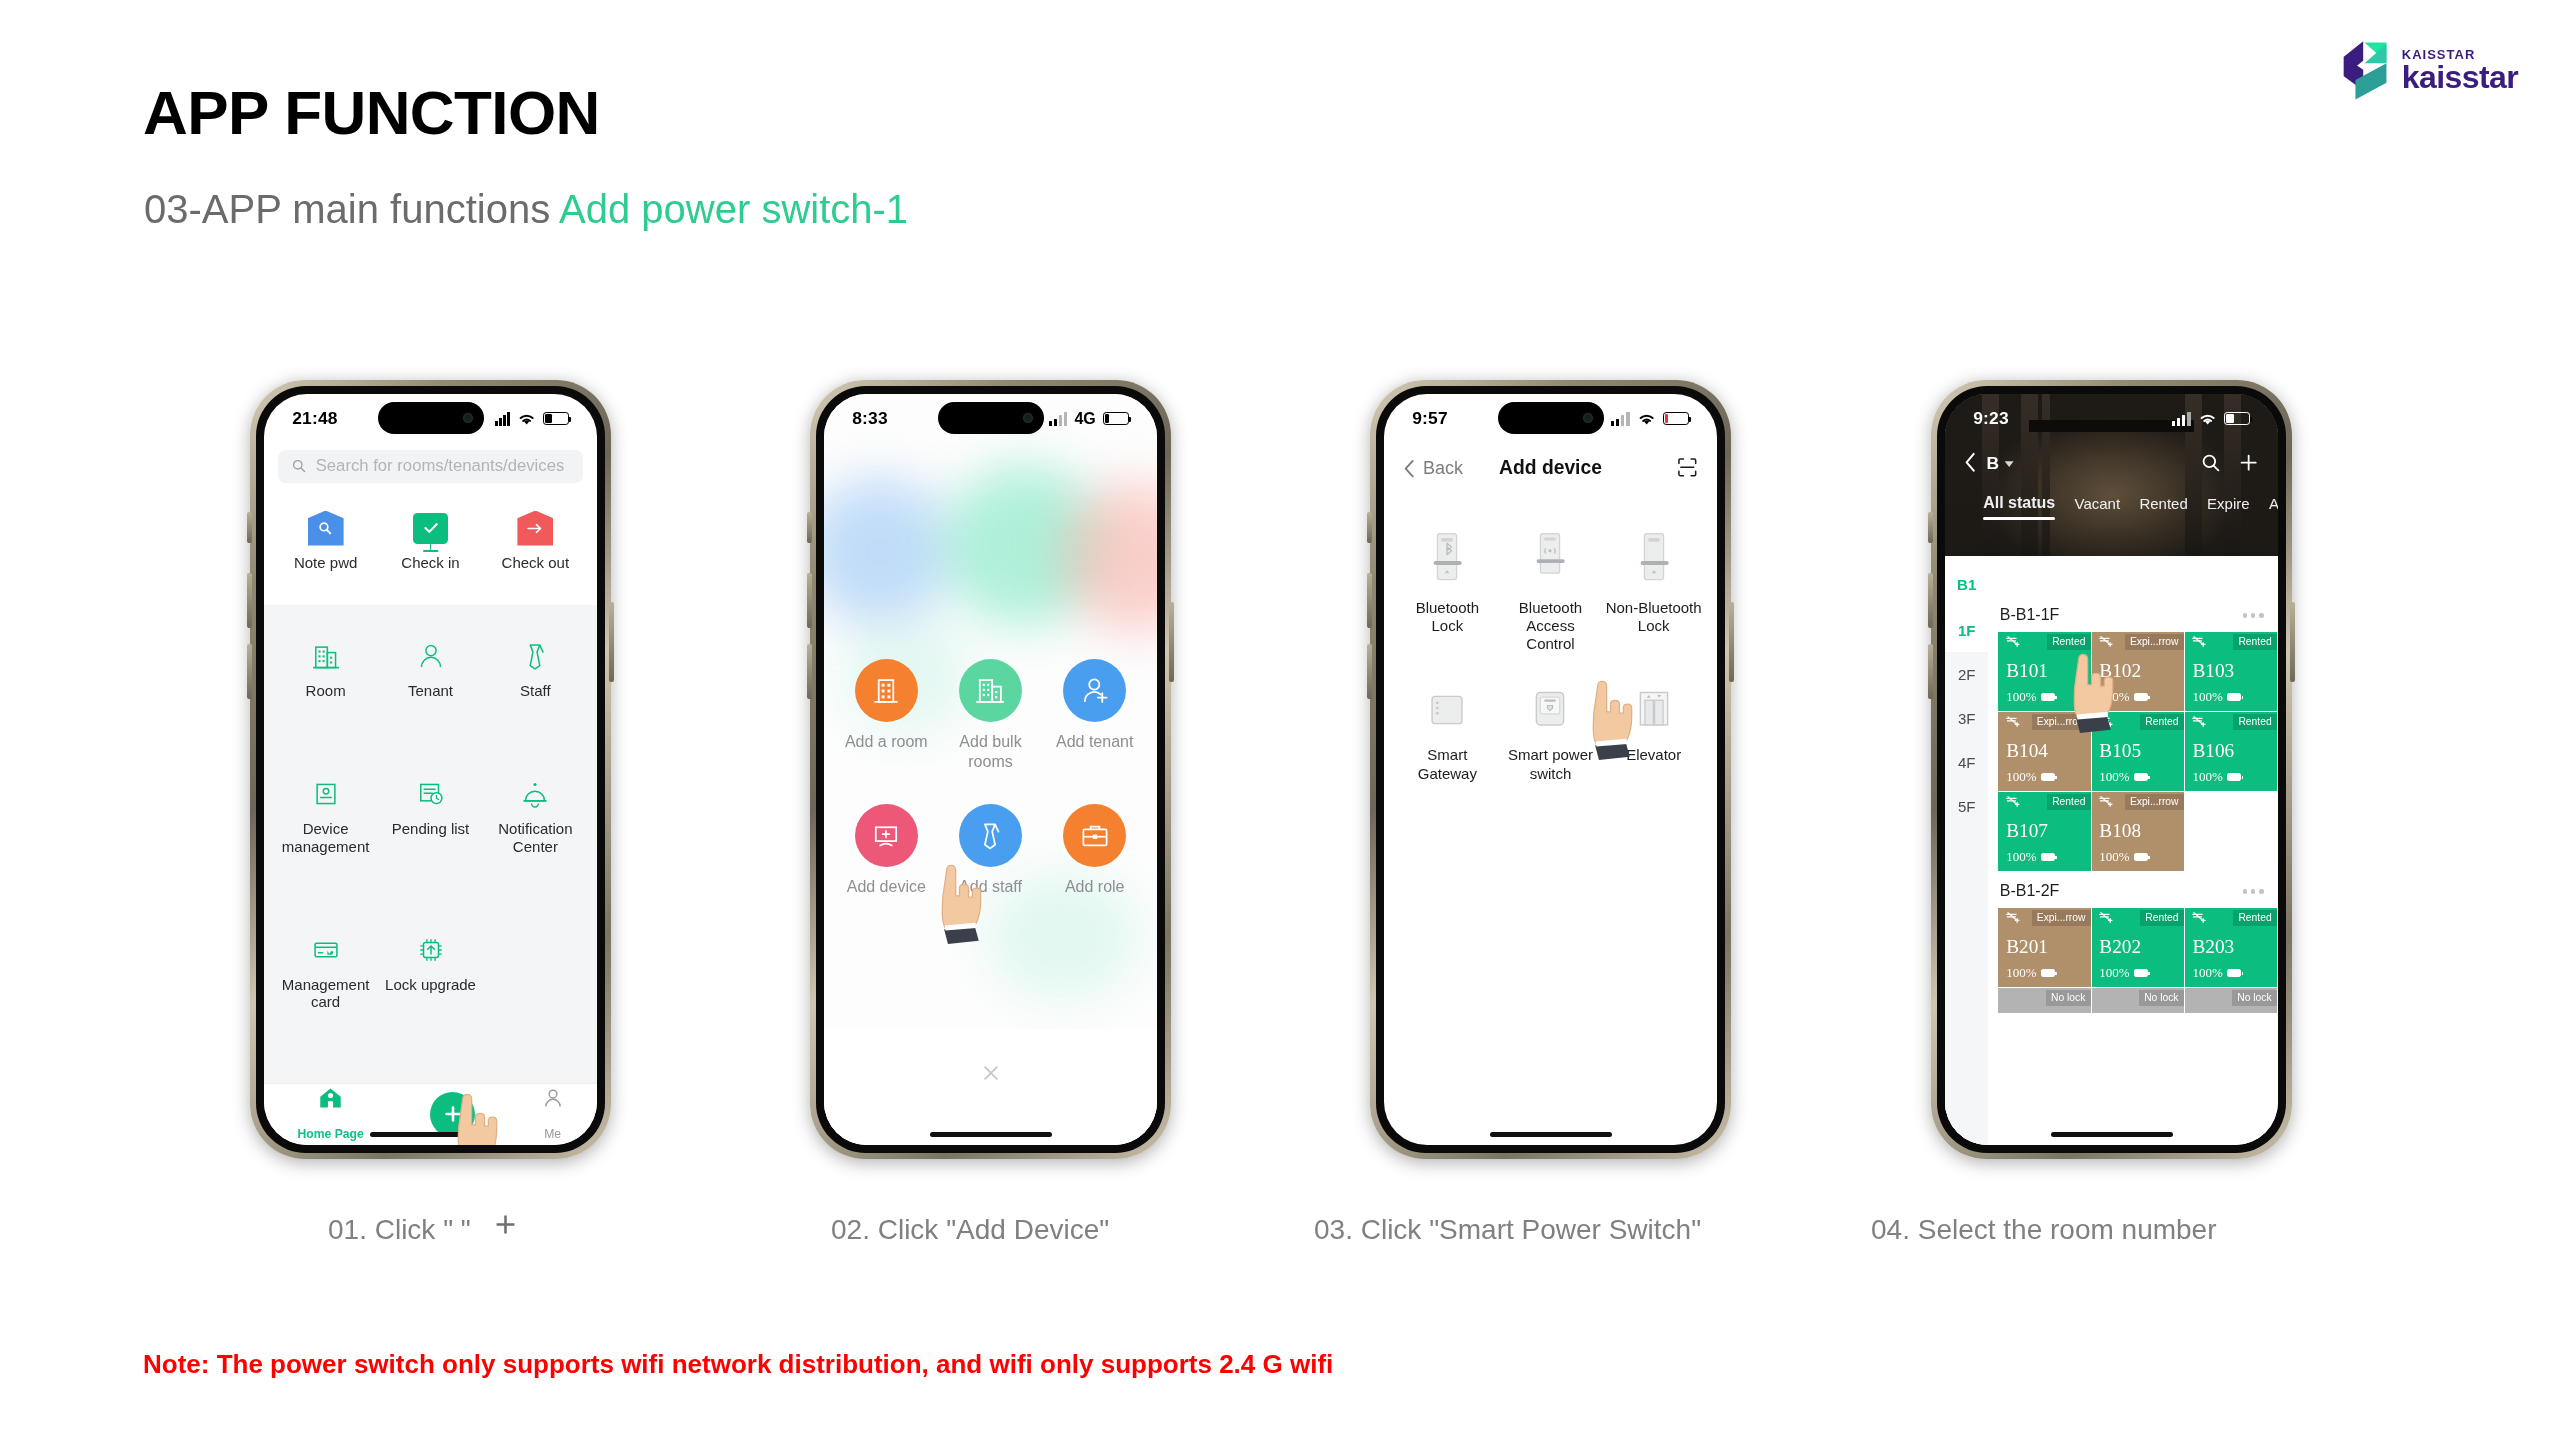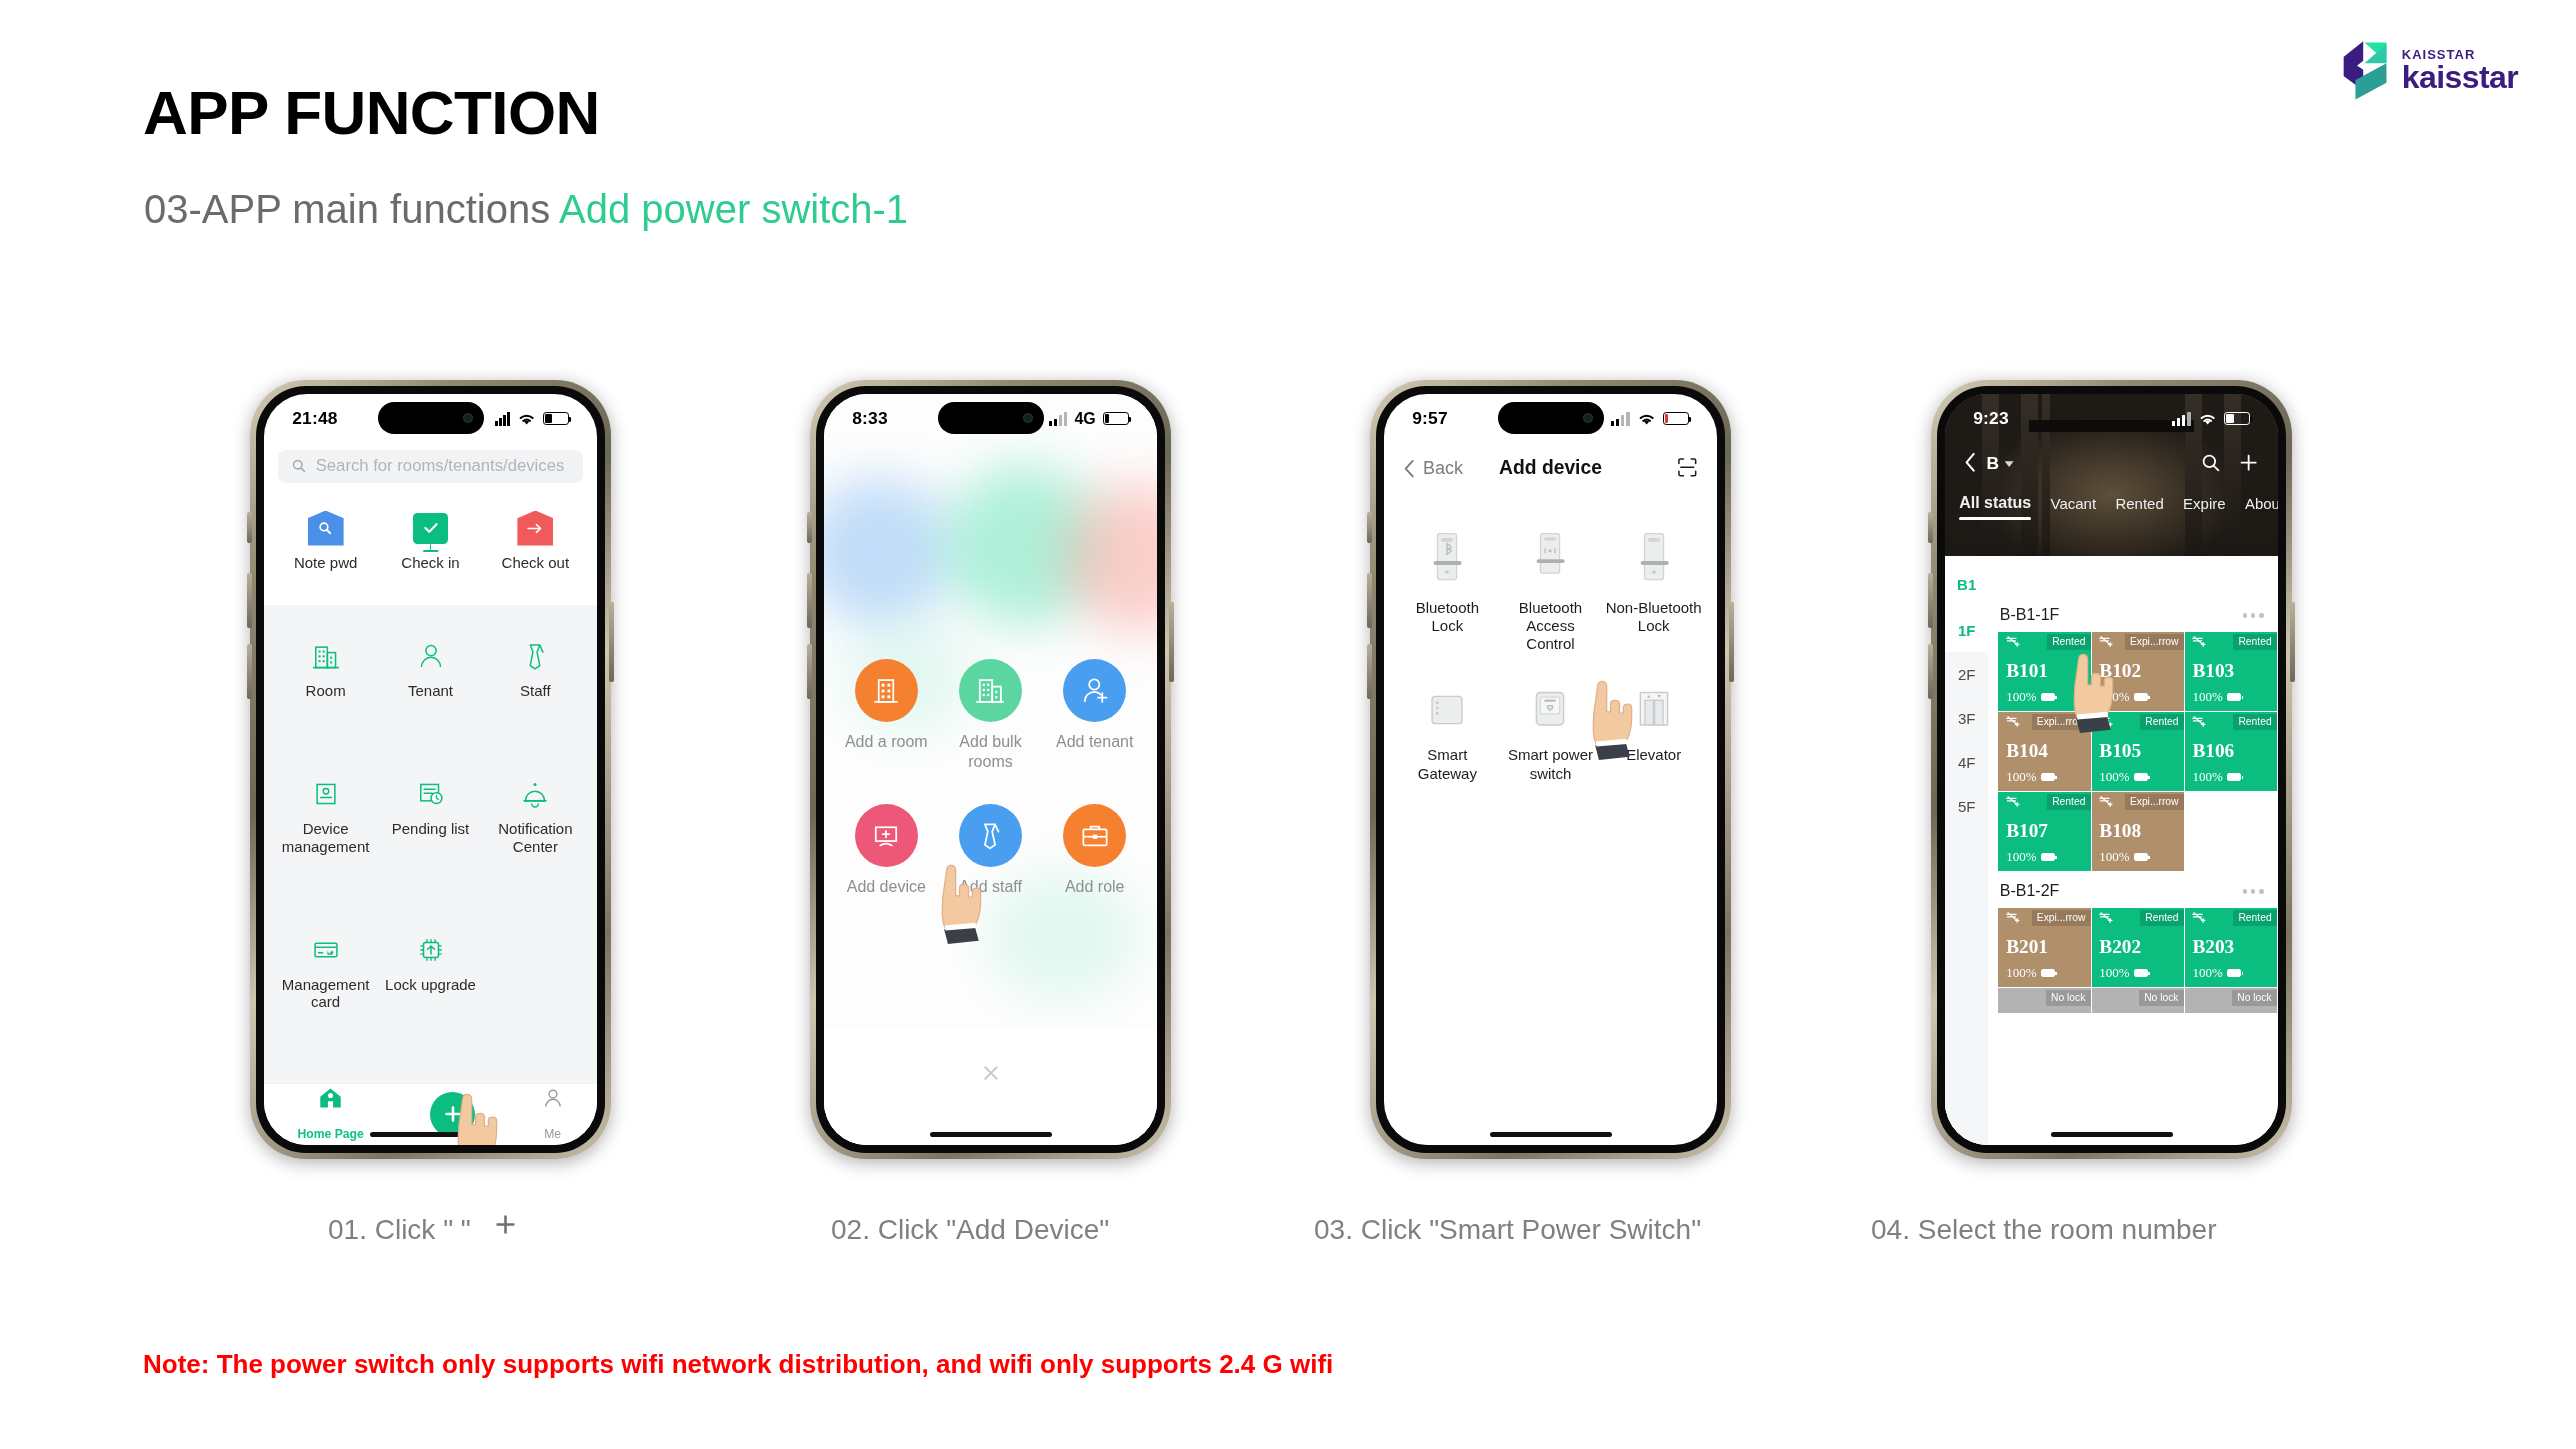--- a/index.html
+++ b/index.html
@@ -142,21 +142,21 @@
     background:
       radial-gradient(ellipse at 50% 62%, rgba(150,125,90,.55) 0%, rgba(30,26,22,.9) 55%),
       linear-gradient(180deg,#1b1814 0%, #221d18 40%, #100e0c 100%);
   }
   .s4-hero .col { position:absolute; top:0; bottom:0; width:16.7px; background: linear-gradient(180deg,#3a3229,#1a1613); opacity:.85;}
   .s4-top { position:relative; z-index:3; }
   .s4-navrow { height: 41px; display:flex; align-items:center; justify-content:space-between; padding:0 19.3px; color:#fff; }
   .s4-left { display:flex; align-items:center; gap:9px; }
   .s4-b { font-size:17.4px; font-weight:700; color:#fff; }
   .s4-right { display:flex; align-items:center; gap: 19.3px; }
-  .s4-tabs { display:flex; align-items:flex-end; gap: 19.3px; padding: 10.3px 14px 0; color:#fff; }
+  .s4-tabs { display:flex; align-items:flex-end; gap: 19.3px; padding: 10.3px 14px 0; color:#fff;margin-left:24px; }
   .s4-tab { font-size: 15px; color:#f0f0f0; position:relative; padding-bottom: 7.7px; white-space:nowrap;}
   .s4-tab.active { font-weight:700; font-size:16px; }
   .s4-tab.active:after { content:''; position:absolute; left:0; right:0; bottom:0; height:3.2px; background:#fff; border-radius:1.9px;}
   .s4-body { position:absolute; left:0; right:0; top: 162px; bottom:0; background:#fff; display:flex; }
   .s4-floors { width: 43px; background:#fff; padding-top: 3.9px; flex-shrink:0; }
   .s4-floor { height: 44px; display:flex;align-items:center;justify-content:center; font-size:15px; color:#4b4b4b;}
   .s4-floor.sel { color:#0bbd7f; font-weight:700;}
   .s4-floors .grp { background:#f4f6f8; }
   .s4-main { flex:1; display:flex; flex-direction:column; }
   .s4-rowhead { display:flex;align-items:center;justify-content:space-between; padding: 10.3px 14px 7.7px 11.6px;}
@@ -164,21 +164,21 @@
   .dots3 { display:flex; gap:3.9px; }
   .dots3 i { width:4.5px;height:4.5px;border-radius:50%;background:#c2c2c2;display:block;}
   .rooms { display:grid; grid-template-columns: repeat(3, 1fr); padding-left: 10.3px; }
   .room { height: 80px; position:relative; color:#fff; border-right:1.3px solid #fff; border-bottom:1.3px solid #fff;}
   .room.green { background:#0bbd7f; }
   .room.brown { background:#b08f6b; }
   .room.grey { background:#b3b3b3; }
   .room.empty { background:#fff; }
   .room .rt { position:absolute; top:0; left:0; right:0; height: 19.3px; display:flex; align-items:center; justify-content:space-between; }
   .room .badge { font-size:10.3px; padding: 2.6px 5.2px; background: rgba(0,0,0,.14); }
-  .room .rn { position:absolute; top: 28px; left: 7.7px; font-size: 19.3px; font-weight:700; font-family:"Liberation Serif", serif;}
+  .room .rn { position:absolute; top: 28px; left: 7.7px; font-size: 19.3px; font-weight:400; font-family:"Liberation Serif", serif;}
   .room .pct { position:absolute; top: 57px; left: 7.7px; font-size: 13px; display:flex; align-items:center; gap:4.5px; font-family:"Liberation Serif", serif;}
   .minibatt { width:14px;height:7.7px;border:1.3px solid #fff;border-radius:1.9px;position:relative;}
   .minibatt:after{content:'';position:absolute;right:-2.6px;top:1.9px;width:1.3px;height:3.2px;background:#fff;}
   .minibatt span{display:block;height:100%;background:#fff;}
   .wifi-plus { width:16.7px;height:13px; margin-left:6.4px; }
 
   
   .hand { position:absolute; width: 77px; height: 97px; pointer-events:none; z-index: 30; }
 
   

